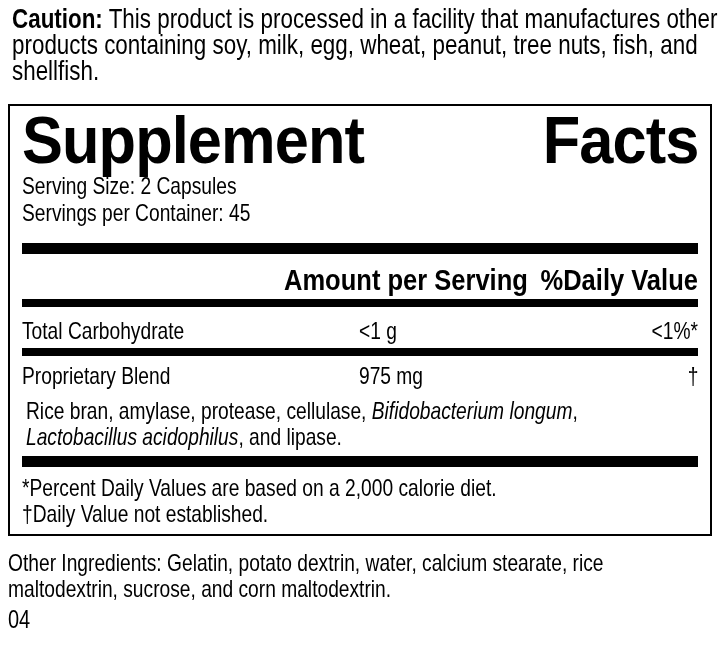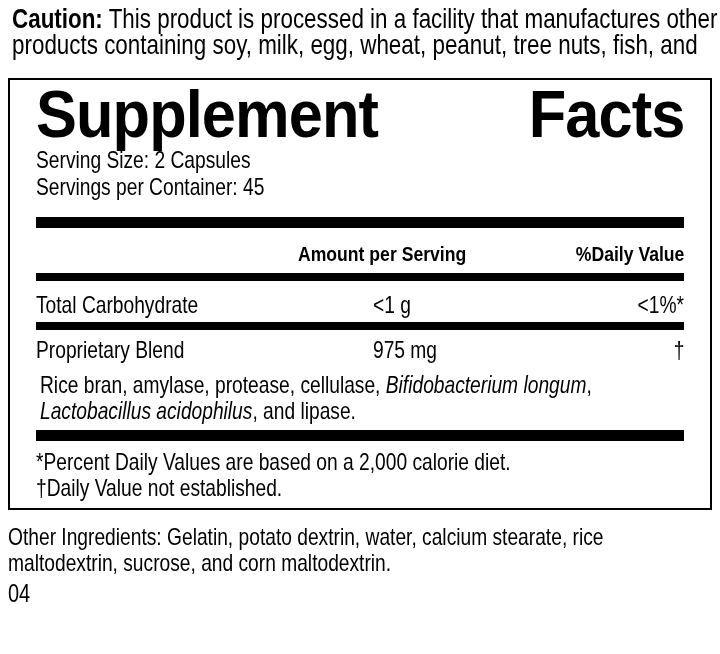--- a/index.html
+++ b/index.html
@@ -23,21 +23,21 @@
     margin: 6px 8px 0 12px;
     font-size: 28px; line-height: 26px;
   }
   .caution .line { white-space: nowrap; }
   .caution b { font-weight: bold; }
 
   .sf-box {
     margin: 20px 8px 0 8px;
     width: 704px; height: 432px;
     border: 2px solid #000;
-    padding: 0 26px;
+    padding: 0 12px;
     position: relative;
     overflow: hidden;
   }
   .sf-title {
     margin-top: 2px;
     display: flex; justify-content: space-between; align-items: flex-start;
     font-size: 66px; line-height: 64px; font-weight: bold;
     letter-spacing: -1px;
   }
   .serving { font-size: 24px; line-height: 27px; white-space: nowrap; }
@@ -45,21 +45,21 @@
 
   .bar { background: #000; height: 11px; }
   .bar.med { height: 8px; }
   .bar.b1 { margin-top: 17px; }
   .bar.b2 { margin-top: 6px; }
   .bar.b3 { margin-top: 4px; }
   .bar.b4 { margin-top: 6px; }
 
   .hdr-row {
     position: relative; margin-top: 13px; height: 26px;
-    font-size: 20px; line-height: 26px; font-weight: bold;
+    font-size: 29px; line-height: 26px; font-weight: bold;
   }
   .hdr-amount { position: absolute; left: 262px; top: 0; }
   .abs-right  { position: absolute; right: 0; top: 0; }
 
   .row {
     position: relative;
     font-size: 24px; line-height: 26px; height: 26px;
     white-space: nowrap;
   }
   .row.r1 { margin-top: 11px; }
@@ -81,20 +81,21 @@
   .other-ing .line { white-space: nowrap; }
 
   .page-num { margin: 4px 8px 0 8px; font-size: 25px; line-height: 26px; }
 </style>
 </head>
 <body>
 
 <div class="caution">
   <div class="line"><span class="s80l"><b>Caution:</b><span> This product is processed in a facility that manufactures other</span></span></div>
   <div class="line"><span class="s80l">products containing soy, milk, egg, wheat, peanut, tree nuts, fish, and</span></div>
+  <div class="line"><span class="s80l">shellfish.</span></div>
 </div>
 
 <div class="sf-box">
 
   <div class="sf-title">
     <span class="s93l">Supplement</span>
     <span class="s93r">Facts</span>
   </div>
 
   <div class="serving serving-first"><span class="s80l">Serving Size: 2 Capsules</span></div>

